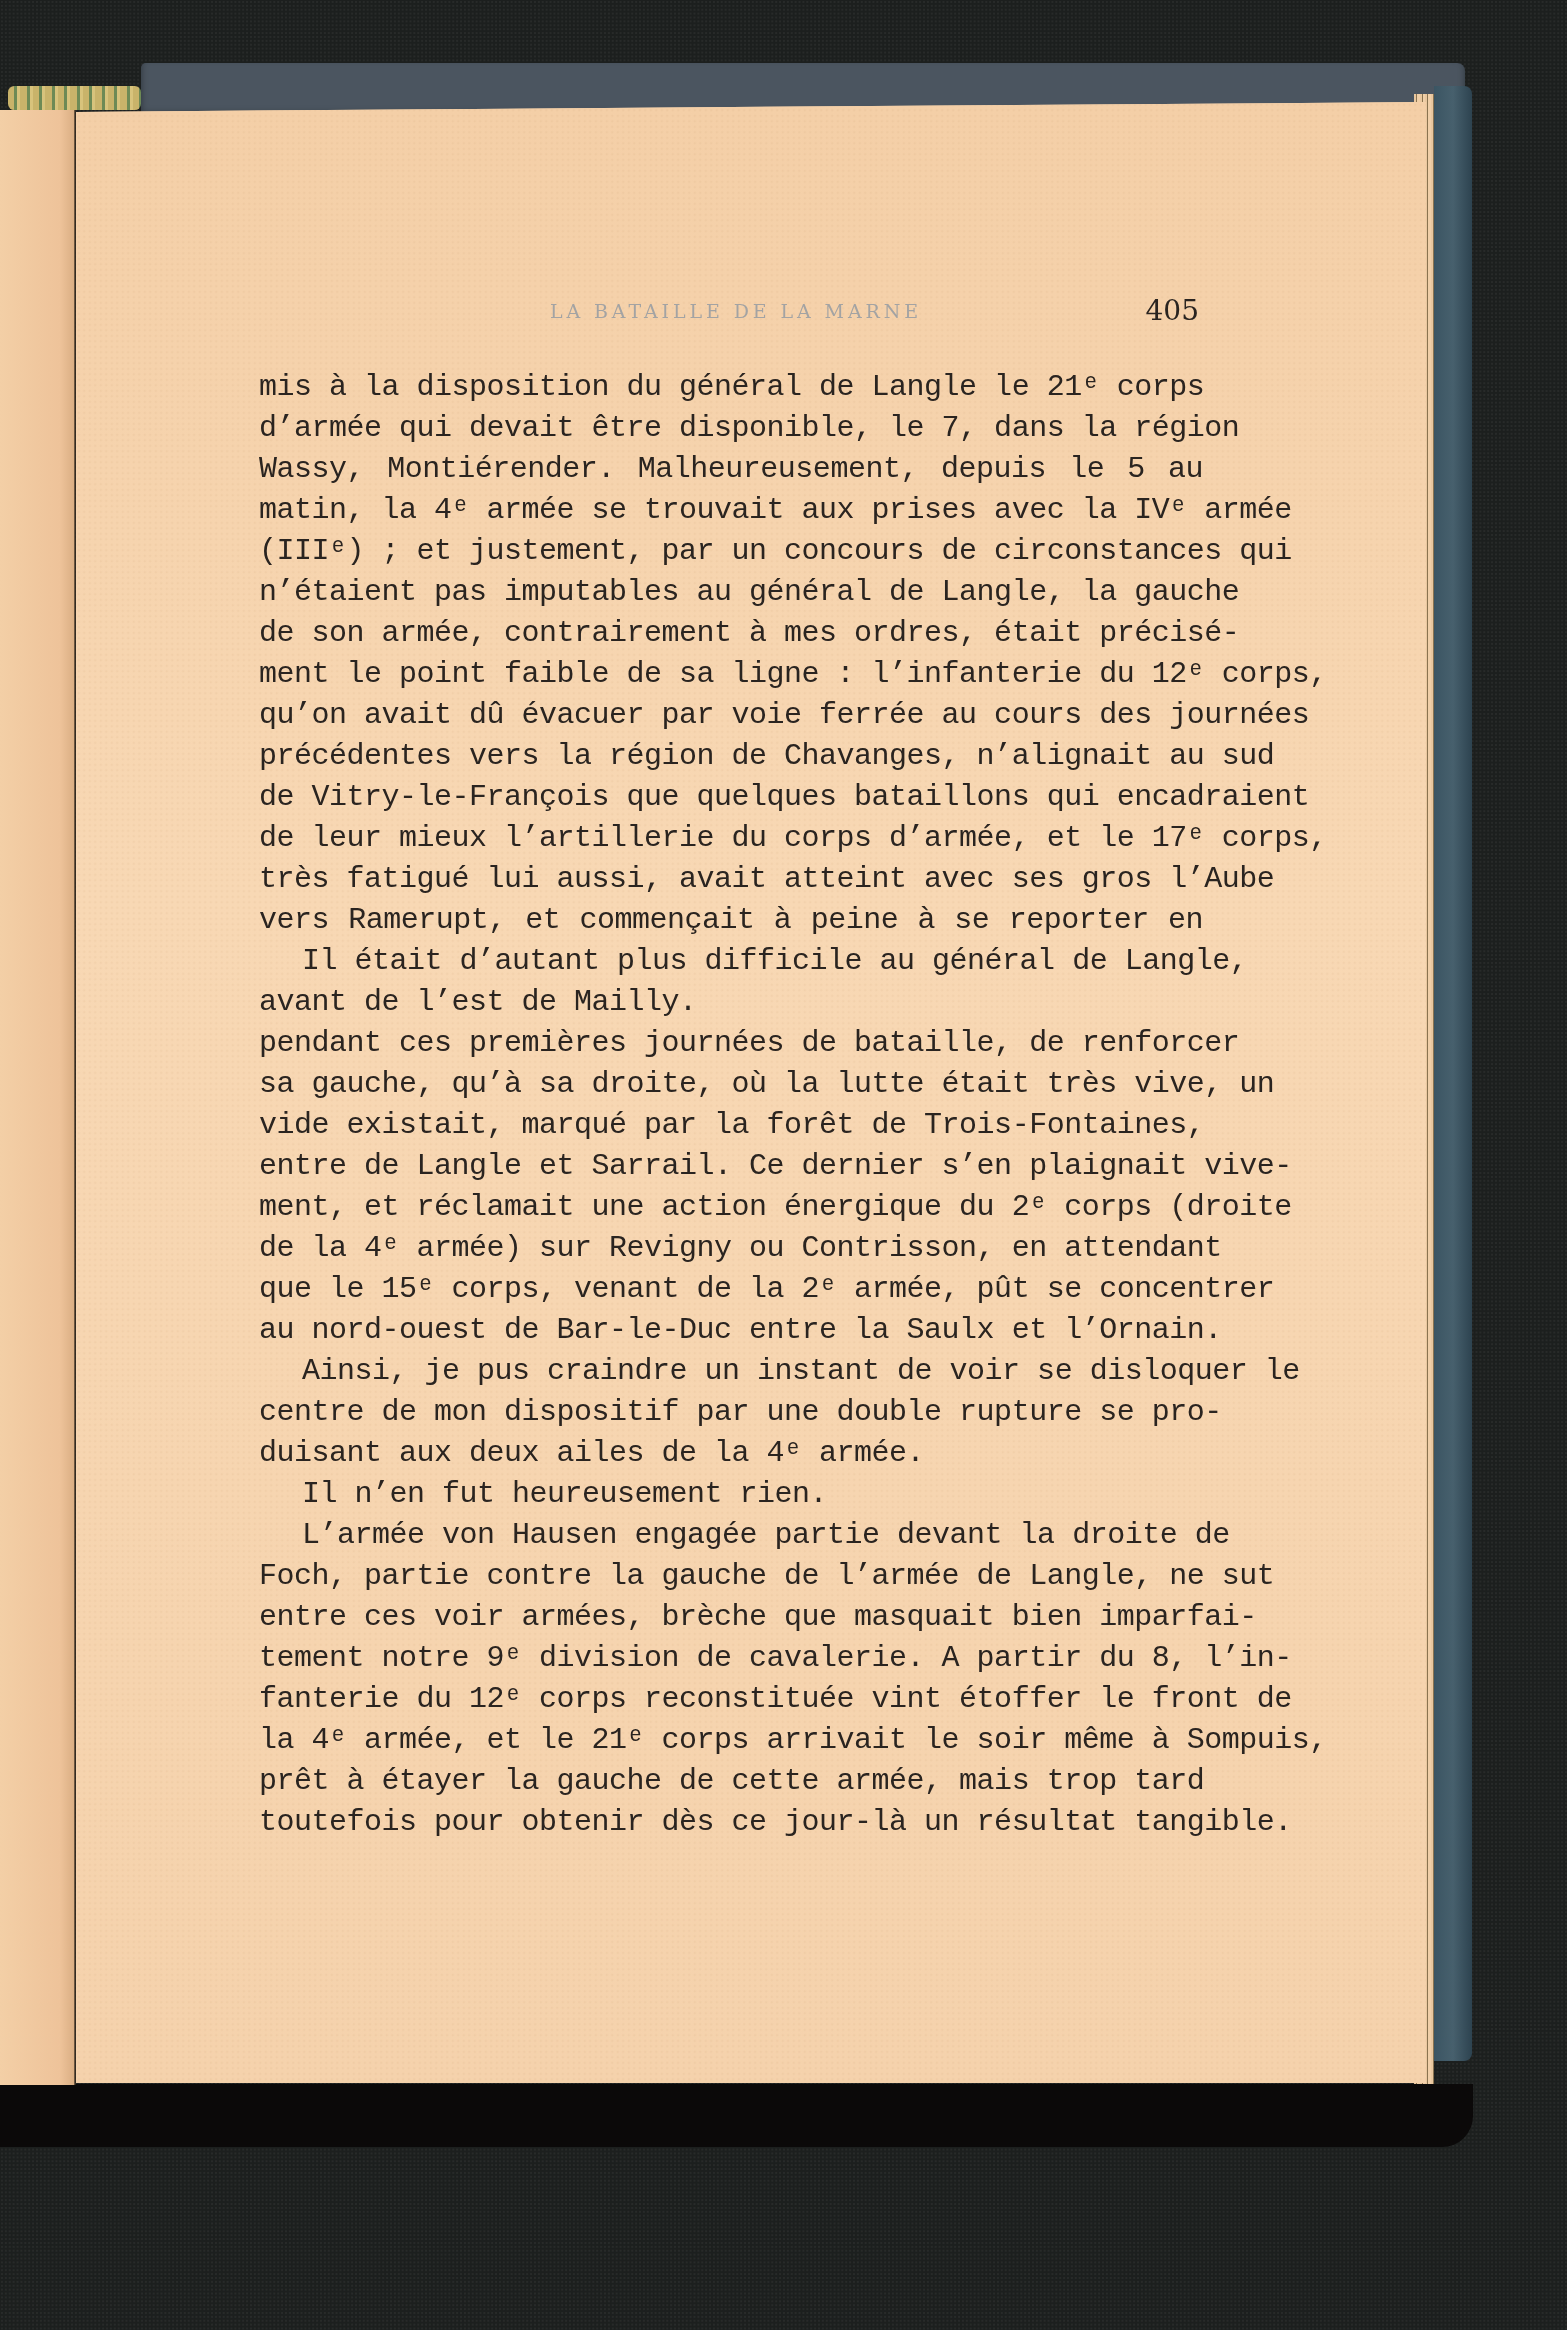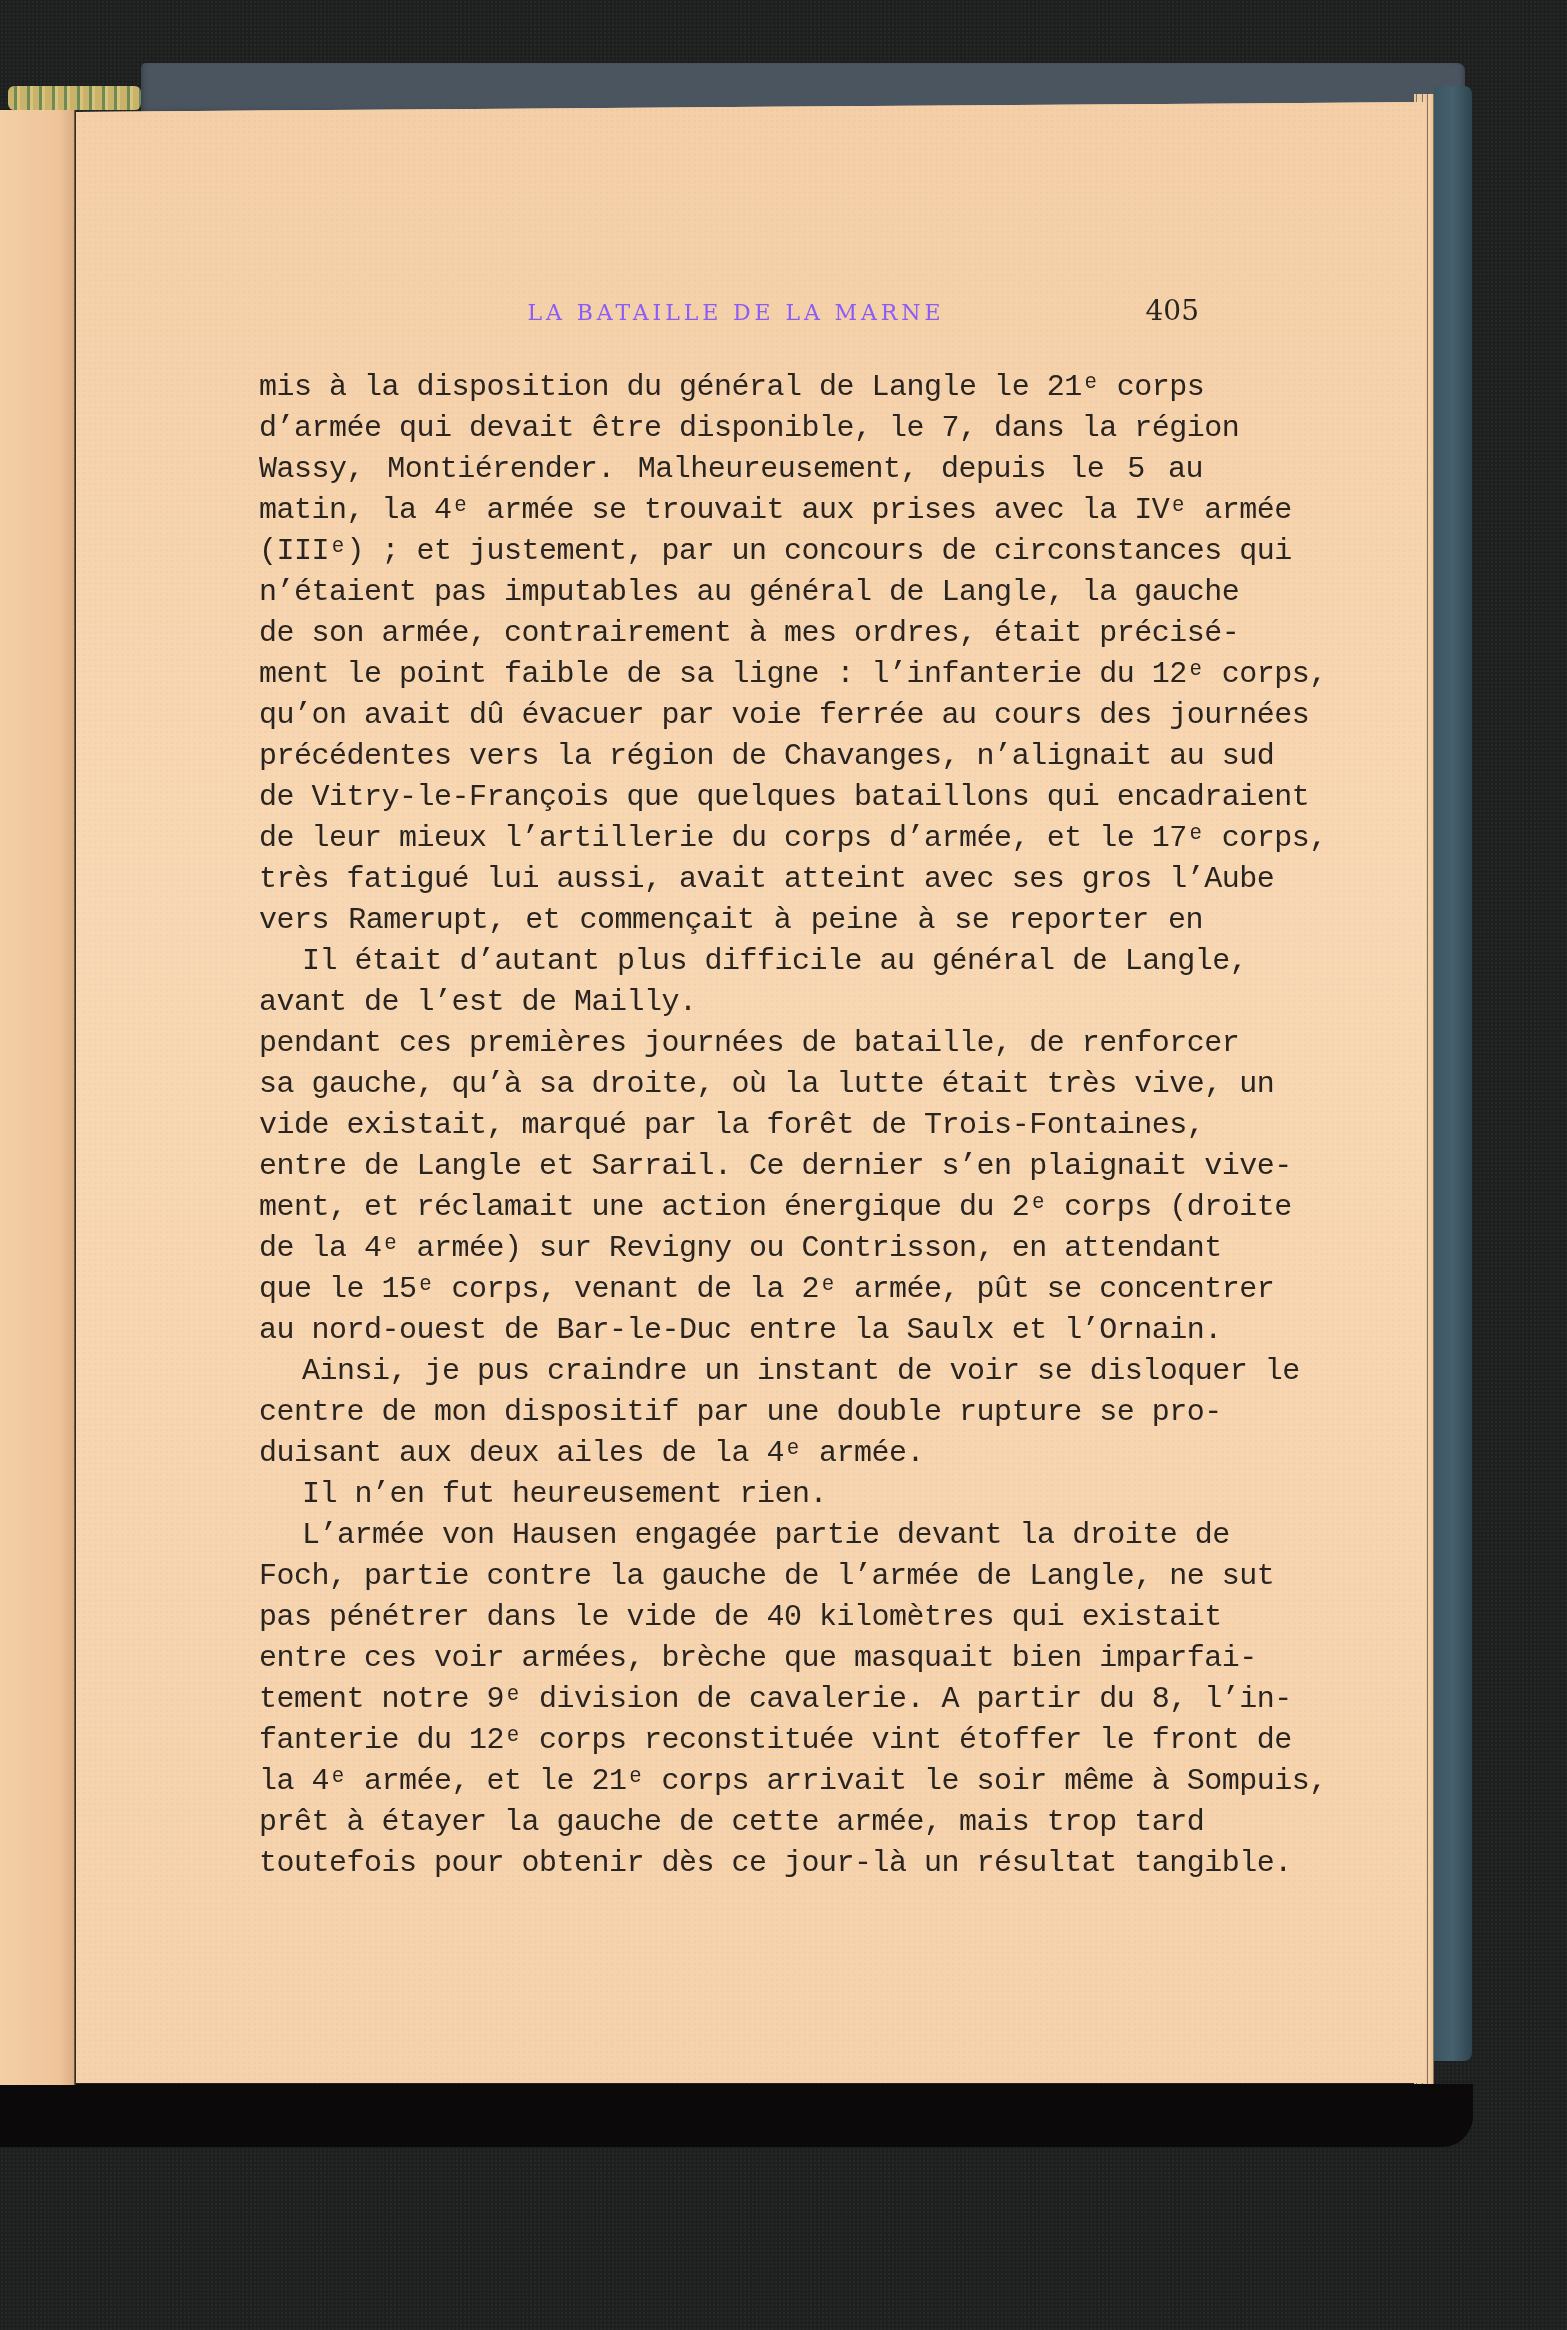--- a/index.html
+++ b/index.html
@@ -45,21 +45,21 @@
       linear-gradient(180deg,#f4cfa7,#f8d8b4 40%,#f5d2ac);
     background-size: 5.5px 5.5px, 100% 100%;
     clip-path: polygon(0 0.5%, 100% 0, 100% 100%, 0 100%);
   }
   .page-edges {
     position:absolute; left:1414px; top:94px; width:19.6px; height:1990px;
     background:repeating-linear-gradient(90deg,#e9c79f 0 2.4px,#8a7350 2.4px 3.1px,#f0cfa8 3.1px 5.5px);
   }
   .running-head {
     position:absolute; left:501px; top:300px; width:470px;
-    font-size:22px; letter-spacing:3.9px; color:#8b5cf6; text-align:center;
+    font-size:19px; letter-spacing:3.9px; color:#a3a3a3; text-align:center;
   }
   .page-number {
     position:absolute; left:1128px; top:294px; width:71px; text-align:right;
     font-size:28px; color:#2a2420;
   }
   .body-text {
     position:absolute; left:259px; top:367px; width:944px;
     font-size:30px; line-height:41px; color:#2a2420;
     font-family: Liberation Mono, monospace;
     letter-spacing:-0.5px;
@@ -107,21 +107,20 @@
     <span class="line">ment, et réclamait une action énergique du 2ᵉ corps (droite</span>
     <span class="line">de la 4ᵉ armée) sur Revigny ou Contrisson, en attendant</span>
     <span class="line">que le 15ᵉ corps, venant de la 2ᵉ armée, pût se concentrer</span>
     <span class="line last">au nord-ouest de Bar-le-Duc entre la Saulx et l’Ornain.</span>
     <span class="line indent">Ainsi, je pus craindre un instant de voir se disloquer le</span>
     <span class="line">centre de mon dispositif par une double rupture se pro-</span>
     <span class="line last">duisant aux deux ailes de la 4ᵉ armée.</span>
     <span class="line indent last">Il n’en fut heureusement rien.</span>
     <span class="line indent">L’armée von Hausen engagée partie devant la droite de</span>
     <span class="line">Foch, partie contre la gauche de l’armée de Langle, ne sut</span>
-    <span class="line">pas pénétrer dans le vide de 40 kilomètres qui existait</span>
     <span class="line">entre ces voir armées, brèche que masquait bien imparfai-</span>
     <span class="line">tement notre 9ᵉ division de cavalerie. A partir du 8, l’in-</span>
     <span class="line">fanterie du 12ᵉ corps reconstituée vint étoffer le front de</span>
     <span class="line">la 4ᵉ armée, et le 21ᵉ corps arrivait le soir même à Sompuis,</span>
     <span class="line">prêt à étayer la gauche de cette armée, mais trop tard</span>
     <span class="line last">toutefois pour obtenir dès ce jour-là un résultat tangible.</span>
   </div>
 
 
 </body></html>

